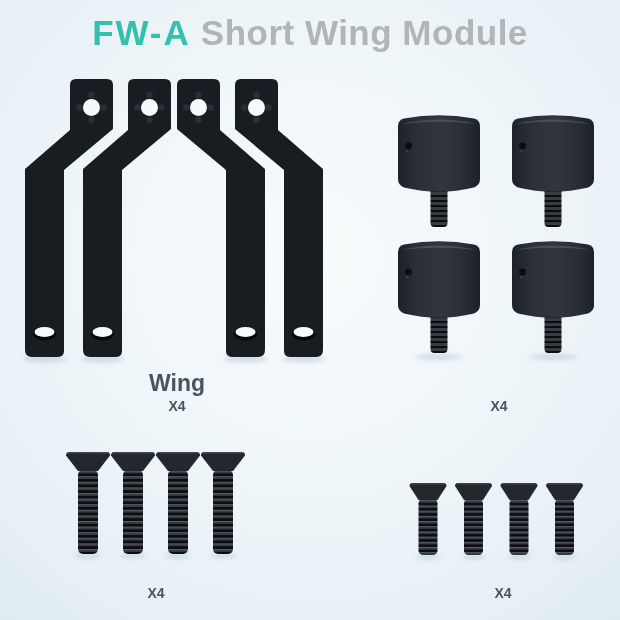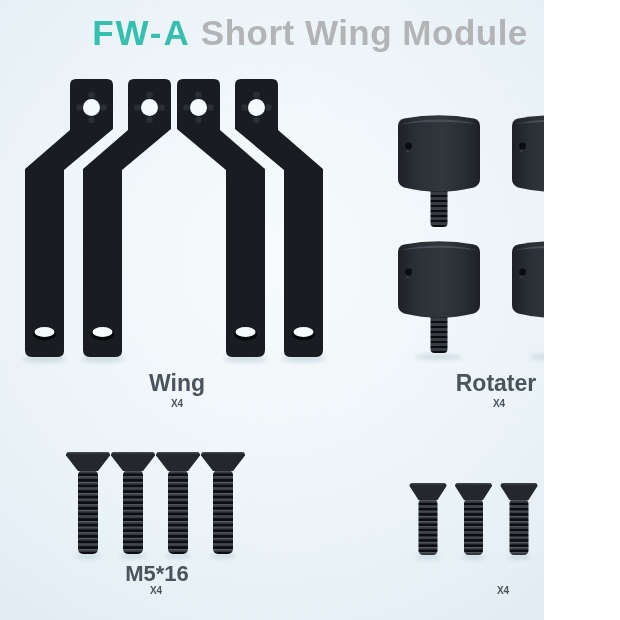--- a/index.html
+++ b/index.html
@@ -1,34 +1,34 @@
 <!DOCTYPE html>
 <html><head>
 <meta charset="utf-8">
 <style>
   html,body{margin:0;padding:0;background:#ffffff;}
   .stage{
-    position:relative;width:544px;height:620px;overflow:hidden;
+    position:relative;width:620px;height:620px;overflow:hidden;
     background:radial-gradient(circle at 50% 42%, #f7fbfc 0%, #eff6f9 45%, #e5eff5 85%, #e0ebf2 100%);
     font-family:"Liberation Sans", sans-serif;
   }
   .title{
     position:absolute;top:13px;left:0;width:620px;text-align:center;
     font-size:35px;font-weight:bold;letter-spacing:0.5px;white-space:nowrap;
   }
   .title .model{color:#35bfae;margin-right:10px;letter-spacing:2px;}
   .title .product{color:#b2b4b6;}
   .art{position:absolute;left:0;top:0;}
   .part-label{
     position:absolute;transform:translateX(-50%);
     color:#4a545f;font-weight:bold;white-space:nowrap;
   }
   .name-lg{font-size:23px;}
   .name-screw{font-size:22px;}
-  .qty{font-size:10px;}
+  .qty{font-size:14px;}
 </style>
 </head>
 <body>
 
 <div class="stage">
 
   <div class="title">
     <span class="model">FW-A</span><span class="product">Short Wing Module</span>
   </div>
 
@@ -135,21 +135,19 @@
       <use href="#screw10" transform="translate(409,482)"></use>
       <use href="#screw10" transform="translate(454.5,482)"></use>
       <use href="#screw10" transform="translate(500,482)"></use>
       <use href="#screw10" transform="translate(545.5,482)"></use>
     </g>
   </svg>
 
   <div class="part-label name-lg" style="left:177px;top:370px;">Wing</div>
   <div class="part-label qty" style="left:177px;top:398px;">X4</div>
 
-  <div class="part-label name-lg" style="left:496px;top:370px;">Rotater</div>
   <div class="part-label qty" style="left:499px;top:398px;">X4</div>
 
-  <div class="part-label name-screw" style="left:157px;top:561px;">M5*16</div>
   <div class="part-label qty" style="left:156px;top:585px;">X4</div>
 
   <div class="part-label qty" style="left:503px;top:585px;">X4</div>
 
 </div>
 
 </body></html>

